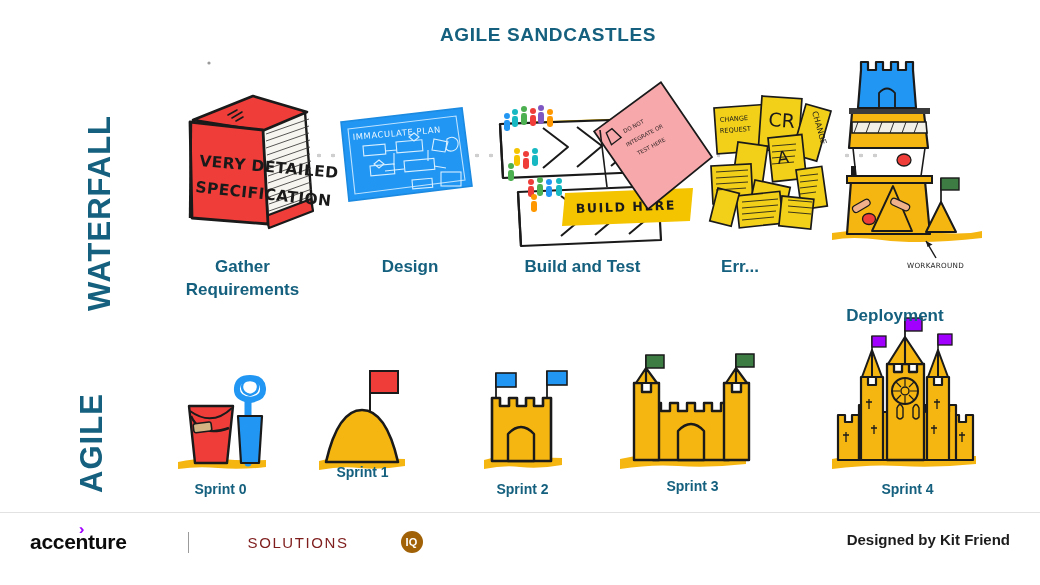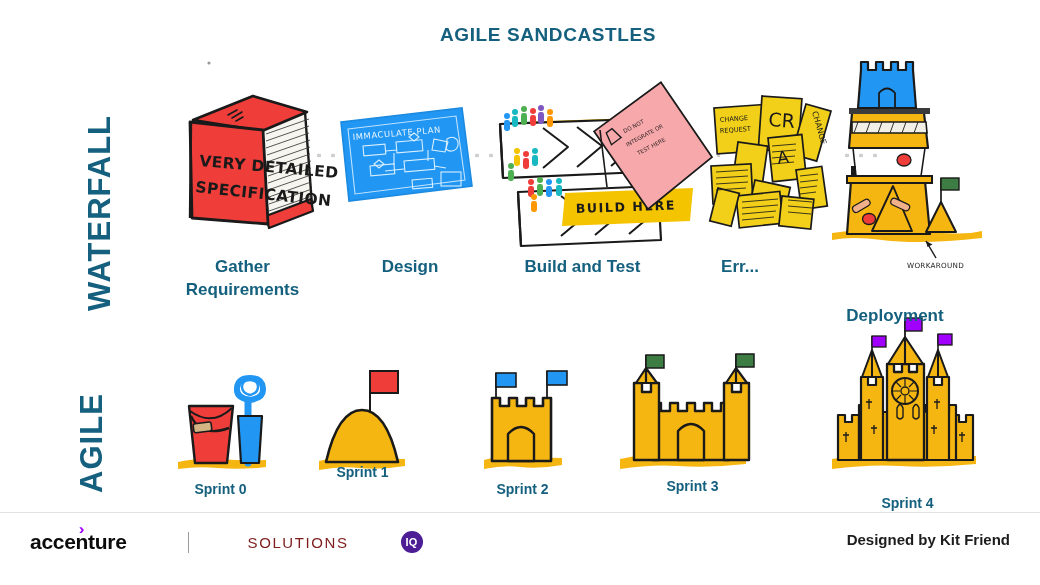--- a/index.html
+++ b/index.html
@@ -56,21 +56,21 @@
   #accenture-word{
     font-size:21px;font-weight:bold;color:#0b0b0b;letter-spacing:-.3px;position:relative;
   }
   #accenture-caret{
     position:absolute;left:48.5px;top:-9.5px;font-size:15px;color:#a100ff;font-weight:bold;
     line-height:1;transform:scaleX(1.15);
   }
   #logo-divider{width:1px;height:21px;background:#9b9b9b;margin:0 11px 0 13px;}
   #solutions-word{font-size:15px;color:#7f1d1d;letter-spacing:1.6px;}
   #iq-badge{
-    width:22px;height:22px;border-radius:50%;background:#4c1d95;color:#fff;
+    width:22px;height:22px;border-radius:50%;background:#a16207;color:#fff;
     font-size:11px;font-weight:bold;letter-spacing:.3px;
     display:flex;align-items:center;justify-content:center;margin-left:4px;
   }
   #credit{
     position:absolute;right:30px;top:531px;font-size:15px;color:#1c1c1c;font-weight:600;margin-left:28px;
   }
 </style>
 </head>
 <body>
 
@@ -419,21 +419,21 @@
 Requirements</div>
   <div class="caption" style="left:505px;top:255px;width:155px;">Build and Test</div>
   <div class="caption" style="left:340px;top:255px;width:140px;">Design</div>
   <div class="caption" style="left:690px;top:255px;width:100px;">Err...</div>
   <div class="caption" style="left:820px;top:272px;width:150px;margin-top:32px;">Deployment</div>
 
   <div class="sprintcap" style="left:168px;top:481px;width:105px;">Sprint 0</div>
   <div class="sprintcap" style="left:310px;top:464px;width:105px;">Sprint 1</div>
   <div class="sprintcap" style="left:470px;top:481px;width:105px;">Sprint 2</div>
   <div class="sprintcap" style="left:640px;top:478px;width:105px;">Sprint 3</div>
-  <div class="sprintcap" style="left:855px;top:495px;width:105px;">Sprint 4</div>
+  <div class="sprintcap" style="left:855px;top:481px;width:105px;">Sprint 4</div>
 
   <div id="footer-rule"></div>
 
   <div id="accenture-logo">
     <div id="accenture-word">
       <span>accenture</span>
       <span id="accenture-caret">›</span>
     </div>
     <div id="logo-divider"></div>
     <div id="solutions-word">SOLUTIONS</div>

